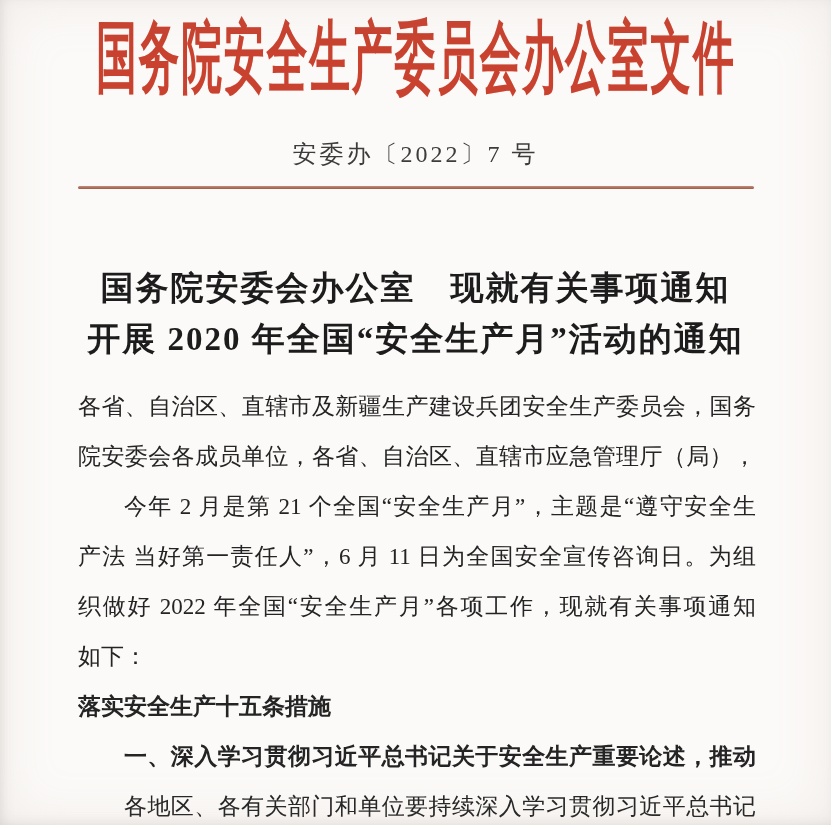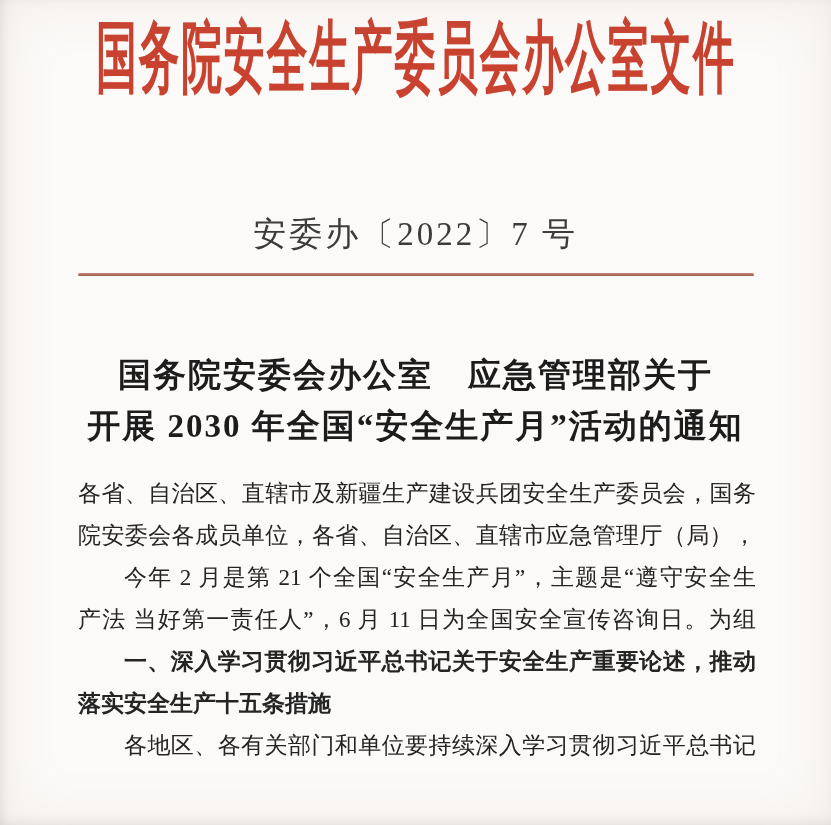--- a/index.html
+++ b/index.html
@@ -38,23 +38,23 @@
     color: var(--header-red, #c8422f);
     white-space: nowrap;
     letter-spacing: 4px;
     transform: scaleX(0.52);
     transform-origin: center;
     text-shadow: 0 0 1px rgba(200,66,47,0.35);
   }
 
   
   .doc-number {
-    margin-top: 102px;
+    margin-top: 28px;
     text-align: center;
-    font-size: 33px;
+    font-size: 24px;
     letter-spacing: 3px;
     color: #3c3c3c;
   }
 
   
   .red-rule {
     width: 676px;
     height: 3px;
     margin: 16px auto 0;
     border-radius: 2px;
@@ -75,20 +75,21 @@
   
   .body-text {
     margin: 21px 75px 0 78px;
     font-size: 23px;
     line-height: 42px;
     color: var(--text-dark, #242424);
   }
   .bl {
     height: 42px;
     overflow: hidden;
+    margin-top: 8px;
   }
   .jl {
     text-align: justify;
     text-align-last: justify;
   }
   .ind { padding-left: 46px; }
   .bold { font-weight: 700; }
 </style>
 </head>
 <body>
@@ -97,39 +98,41 @@
 
   <div class="red-header">
     <span class="red-header-text">国务院安全生产委员会办公室文件</span>
   </div>
 
   <div class="doc-number">安委办〔2022〕7 号</div>
 
   <div class="red-rule"></div>
 
   <div class="doc-title">
-    <div>国务院安委会办公室　应急管理部关于</div>
-    <div>开展 2030 年全国“安全生产月”活动的通知</div>
+    <div>国务院安委会办公室　现就有关事项通知</div>
+    <div>开展 2020 年全国“安全生产月”活动的通知</div>
   </div>
 
   <div class="body-text">
 
     <div>
       <div class="bl jl">各省、自治区、直辖市及新疆生产建设兵团安全生产委员会，国务</div>
       <div class="bl jl">院安委会各成员单位，各省、自治区、直辖市应急管理厅（局），新疆</div>
     </div>
 
     <div>
       <div class="bl jl ind">今年 2 月是第 21 个全国“安全生产月”，主题是“遵守安全生</div>
       <div class="bl jl">产法 当好第一责任人”，6 月 11 日为全国安全宣传咨询日。为组</div>
+      <div class="bl jl">织做好 2022 年全国“安全生产月”各项工作，现就有关事项通知</div>
+      <div class="bl">如下：</div>
     </div>
 
     <div>
+      <div class="bl bold">落实安全生产十五条措施</div>
       <div class="bl jl ind bold">一、深入学习贯彻习近平总书记关于安全生产重要论述，推动</div>
-      <div class="bl bold">落实安全生产十五条措施</div>
     </div>
 
     <div>
       <div class="bl jl ind">各地区、各有关部门和单位要持续深入学习贯彻习近平总书记</div>
     </div>
 
   </div>
 </div>
 
 </body></html>

